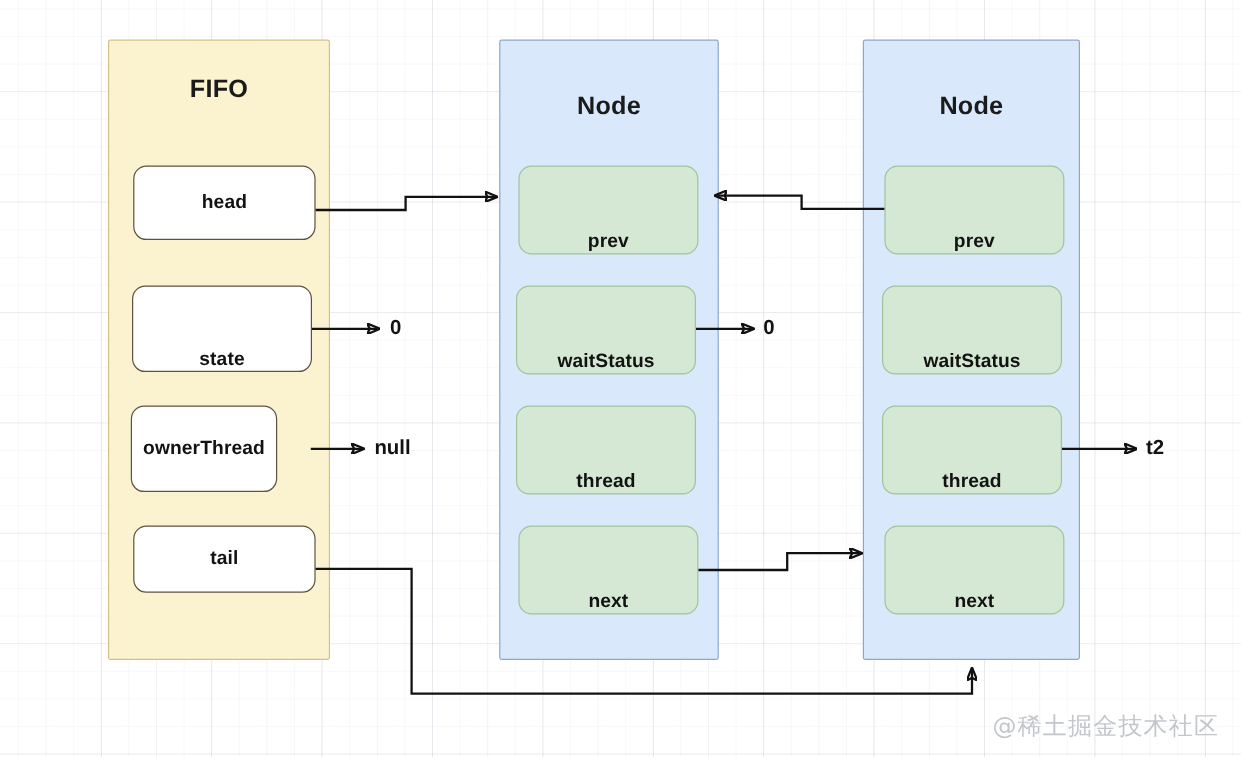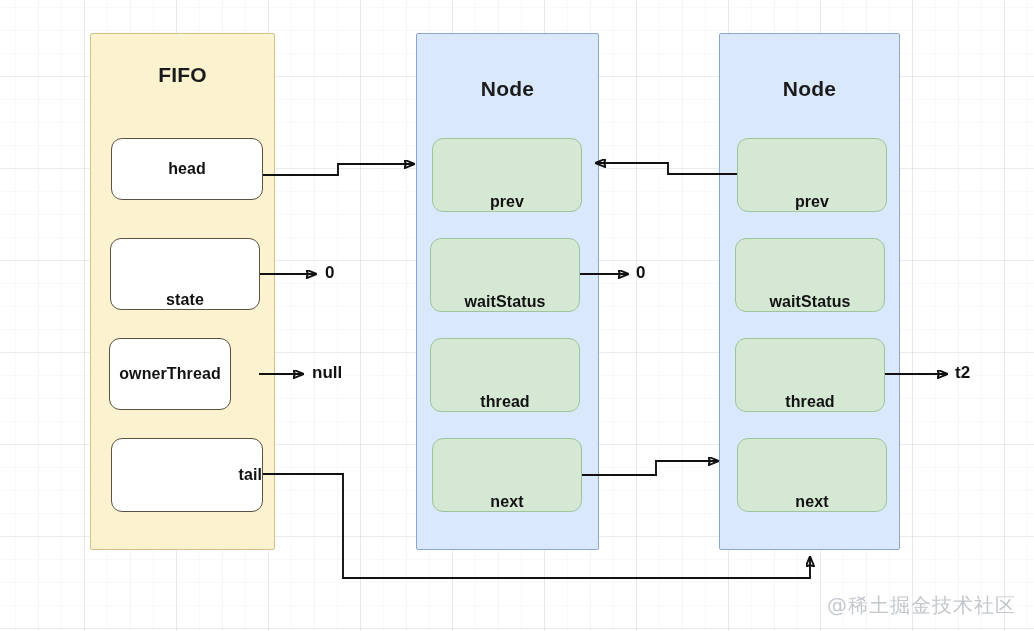--- a/index.html
+++ b/index.html
@@ -128,21 +128,21 @@
 
   <div class="field-box fifo-field" style="left:111px; top:138px; width:152px; height:62px;">
     <span>head</span>
   </div>
   <div class="field-box fifo-field" style="left:110px; top:238px; width:150px; height:72px;align-items:flex-end;">
     <span>state</span>
   </div>
   <div class="field-box fifo-field" style="left:109px; top:338px; width:122px; height:72px;text-align:right;">
     <span>ownerThread</span>
   </div>
-  <div class="field-box fifo-field" style="left:111px; top:438px; width:152px; height:74px;justify-content:flex-end;">
+  <div class="field-box fifo-field" style="left:111px; top:438px; width:152px; height:56px;">
     <span>tail</span>
   </div>
 
   <div class="container-box" style="left:416px; top:33px; width:183px; height:517px; background:#dae8fc; border-color:#8ba7cf;">
     <div class="container-title" style="top:43px;">Node</div>
   </div>
 
   <div class="field-box node-field" style="left:432px; top:138px; width:150px; height:74px;">
     <span>prev</span>
   </div>

